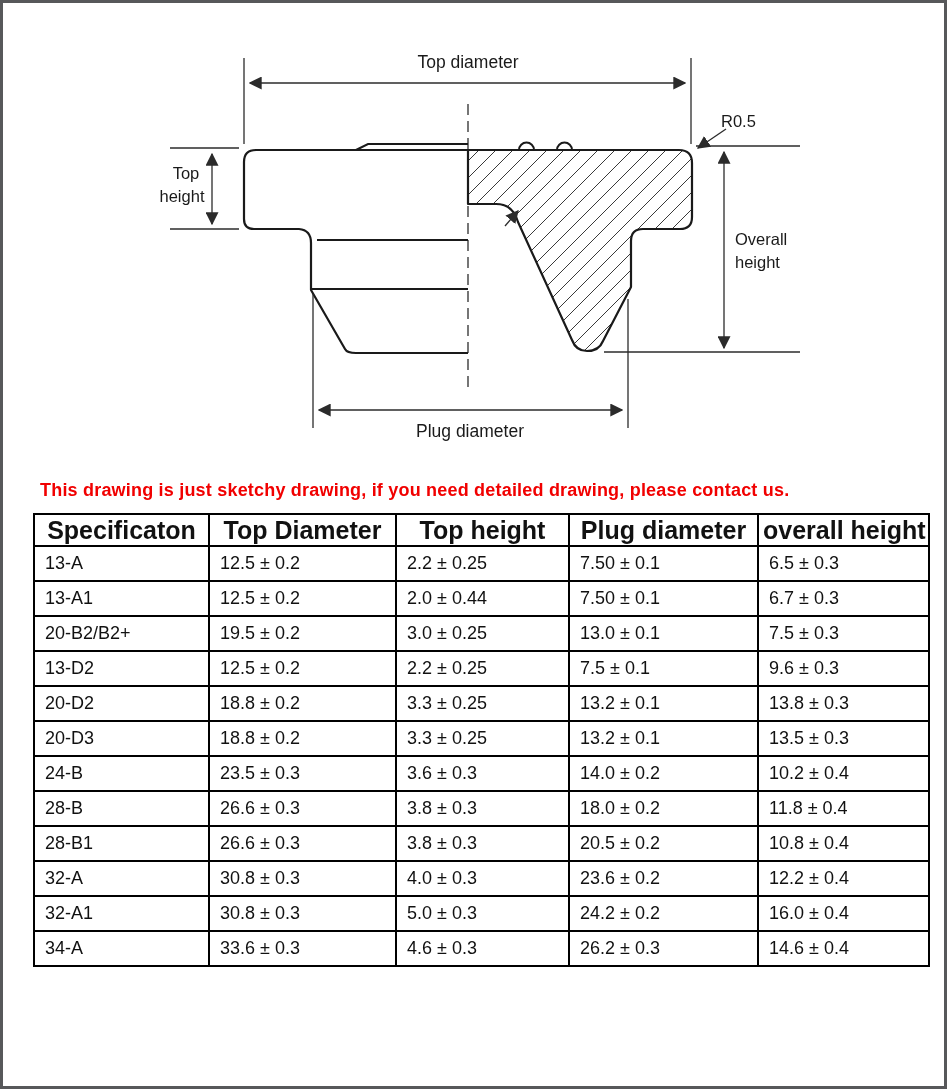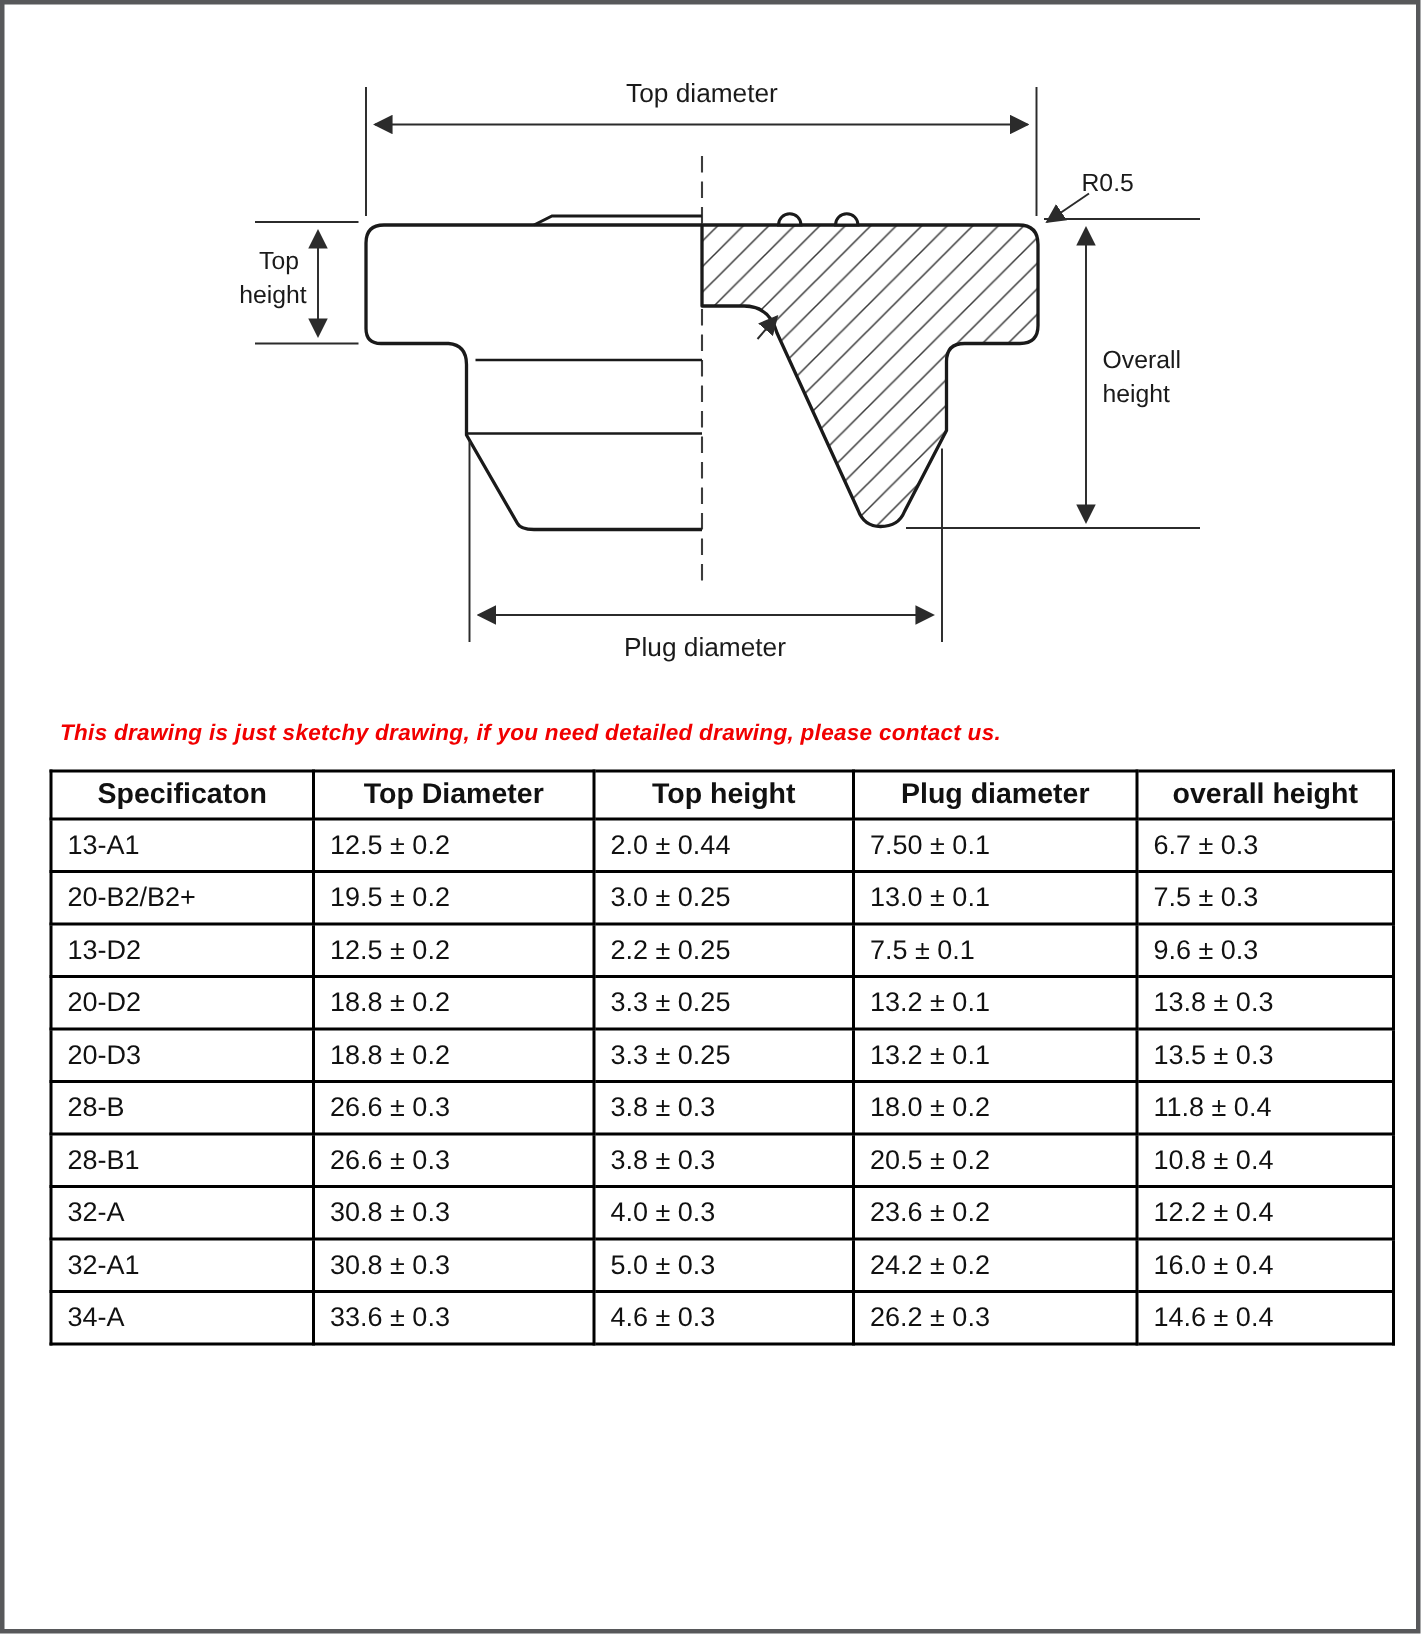--- a/index.html
+++ b/index.html
@@ -7,31 +7,31 @@
     width:947px;height:1089px;position:relative;background:#ffffff;
     font-family:"Liberation Sans", sans-serif;color:#111;overflow:hidden;
   }
   .frame{
     position:absolute;left:0;top:0;width:941px;height:1083px;
     border:3px solid #57585a;pointer-events:none;
   }
   .drawing-wrap{position:absolute;left:0;top:0;width:947px;height:465px;}
   .notice{
     position:absolute;left:40px;top:480px;width:880px;
-    font-size:15px;font-weight:bold;letter-spacing:.2px;font-style:italic;
+    font-size:18px;font-weight:bold;letter-spacing:.2px;
   }
   table.spec{
     position:absolute;left:33px;top:513px;border-collapse:collapse;
     table-layout:fixed;width:895px;background:#fff;
   }
   table.spec th,table.spec td{
     border:2px solid #000;font-size:18px;white-space:nowrap;overflow:hidden;
   }
   table.spec th{
-    height:30px;font-weight:bold;text-align:center;font-size:19px;padding:0 4px;
+    height:30px;font-weight:bold;text-align:center;font-size:25px;padding:0 4px;
   }
   table.spec td{
     height:33px;text-align:left;padding:0 6px 0 10px;font-weight:normal;
   }
 </style>
 </head>
 <body>
 
 <div class="frame"></div>
 
@@ -113,20 +113,27 @@
     <tr>
         <th>Specificaton</th>
         <th>Top Diameter</th>
         <th>Top height</th>
         <th>Plug diameter</th>
         <th>overall height</th>
       </tr>
   </thead>
   <tbody>
       <tr>
+        <td>13-A</td>
+        <td>12.5 ± 0.2</td>
+        <td>2.2 ± 0.25</td>
+        <td>7.50 ± 0.1</td>
+        <td>6.5 ± 0.3</td>
+      </tr>
+      <tr>
         <td>13-A1</td>
         <td>12.5 ± 0.2</td>
         <td>2.0 ± 0.44</td>
         <td>7.50 ± 0.1</td>
         <td>6.7 ± 0.3</td>
       </tr>
       <tr>
         <td>20-B2/B2+</td>
         <td>19.5 ± 0.2</td>
         <td>3.0 ± 0.25</td>
@@ -148,20 +155,27 @@
         <td>13.8 ± 0.3</td>
       </tr>
       <tr>
         <td>20-D3</td>
         <td>18.8 ± 0.2</td>
         <td>3.3 ± 0.25</td>
         <td>13.2 ± 0.1</td>
         <td>13.5 ± 0.3</td>
       </tr>
       <tr>
+        <td>24-B</td>
+        <td>23.5 ± 0.3</td>
+        <td>3.6 ± 0.3</td>
+        <td>14.0 ± 0.2</td>
+        <td>10.2 ± 0.4</td>
+      </tr>
+      <tr>
         <td>28-B</td>
         <td>26.6 ± 0.3</td>
         <td>3.8 ± 0.3</td>
         <td>18.0 ± 0.2</td>
         <td>11.8 ± 0.4</td>
       </tr>
       <tr>
         <td>28-B1</td>
         <td>26.6 ± 0.3</td>
         <td>3.8 ± 0.3</td>

